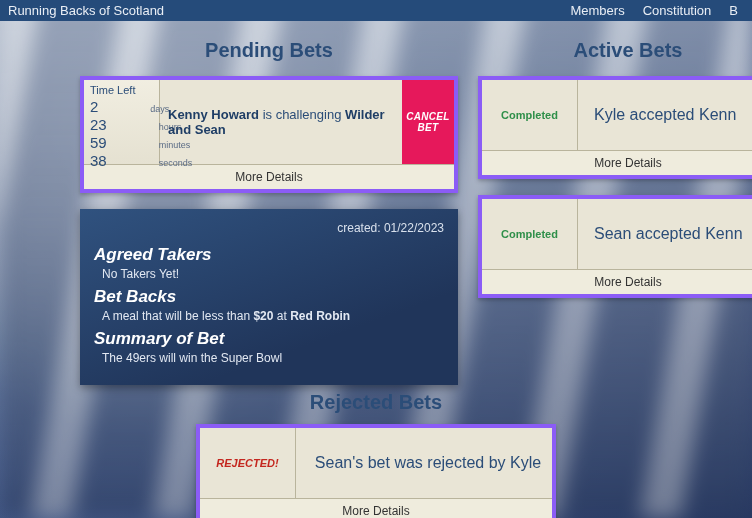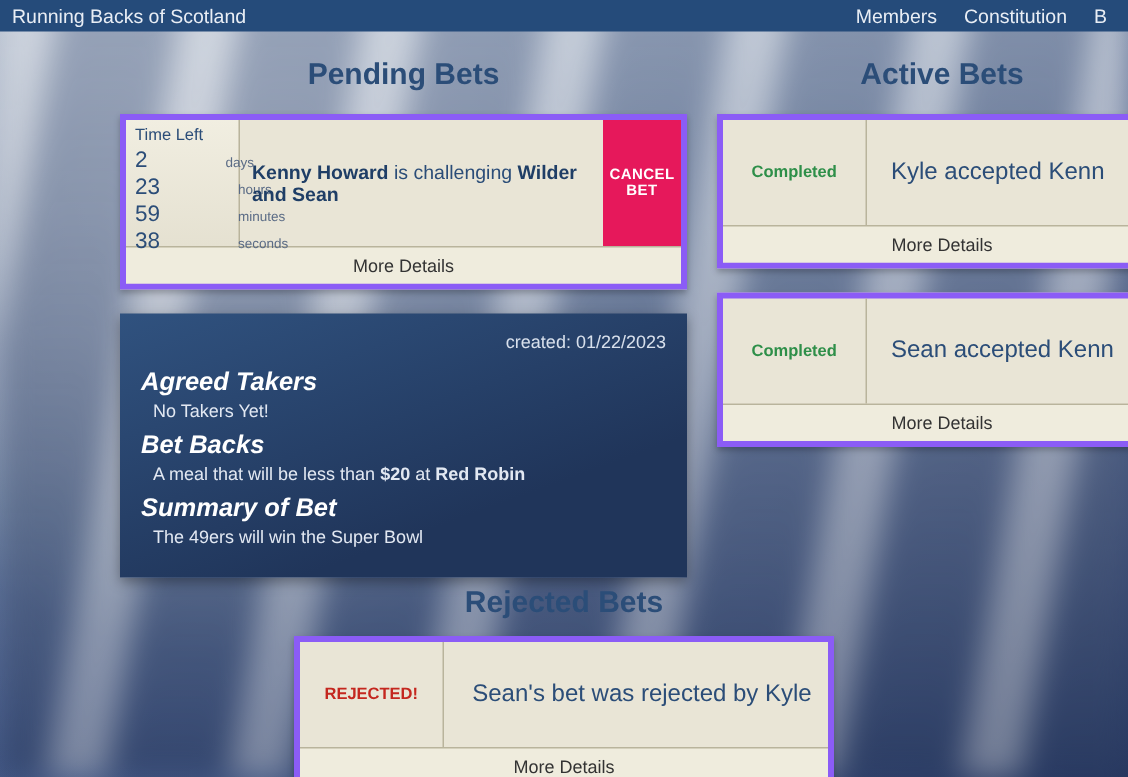--- a/index.html
+++ b/index.html
@@ -49,20 +49,21 @@
   .timebox .row { display: flex; align-items: baseline; gap: 4px; line-height: 1.2; }
   .timebox .row .num { font-size: 15px; width: 20px; text-align: right; color: #2b4d78; }
   .timebox .row .unit { font-size: 9px; color: #5a6b85; margin-left: 48px; }
   .card-body { flex: 1; display: flex; align-items: center; justify-content: center; padding: 6px 8px; font-size: 13px; color: #2b4d78; text-align: left; }
   .card-body .chal b { color: #1f3e66; }
   .cancel {
     width: 52px; background: #e6185b; color: #fff;
     display: flex; align-items: center; justify-content: center;
     text-align: center; font-size: 10px; font-weight: 700; letter-spacing: 0.3px;
     cursor: pointer;
+    font-style: italic;
   }
   .more {
     border-top: 1px solid #b9b49c;
     background: #efecdd;
     text-align: center; font-size: 12px; color: #333;
     padding: 5px 0; cursor: pointer;
   }
   .details-panel {
     background: linear-gradient(160deg, #30527f 0%, #20355a 70%);
     color: #e6ecf4; padding: 12px 14px 18px 14px; font-size: 12px;
@@ -70,21 +71,21 @@
   }
   .details-panel .created { text-align: right; font-size: 12px; color: #d8e0ec; margin-bottom: 10px; }
   .details-panel h4 { font-size: 17px; font-weight: 700; color: #fff; margin: 6px 0 2px 0; font-style: italic; }
   .details-panel p { font-size: 12px; color: #e2e8f2; margin: 0 0 2px 8px; }
   .status-cell {
     width: 96px; border-right: 1px solid #b9b49c;
     display: flex; align-items: center; justify-content: center;
     font-size: 11px; font-weight: 700;
   }
   .status-cell.completed { color: #2e8f49; }
-  .status-cell.rejected { color: #c4271f; }
+  .status-cell.rejected { color: #c4271f; font-style: italic; }
   .active .card-top, .rejected-sec .card-top { height: 70px; }
   .active .card-body, .rejected-sec .card-body {
     font-size: 16px; color: #2b4d78; justify-content: flex-start; padding-left: 16px; white-space: nowrap; overflow: hidden;
   }
   .rejected-sec { width: 360px; margin: 6px auto 0 auto; }
   .rejected-sec h2.section { margin-bottom: 10px; }
   .rejected-sec .card-body { justify-content: center; font-size: 16px; }
 </style>
 </head>
 <body>

